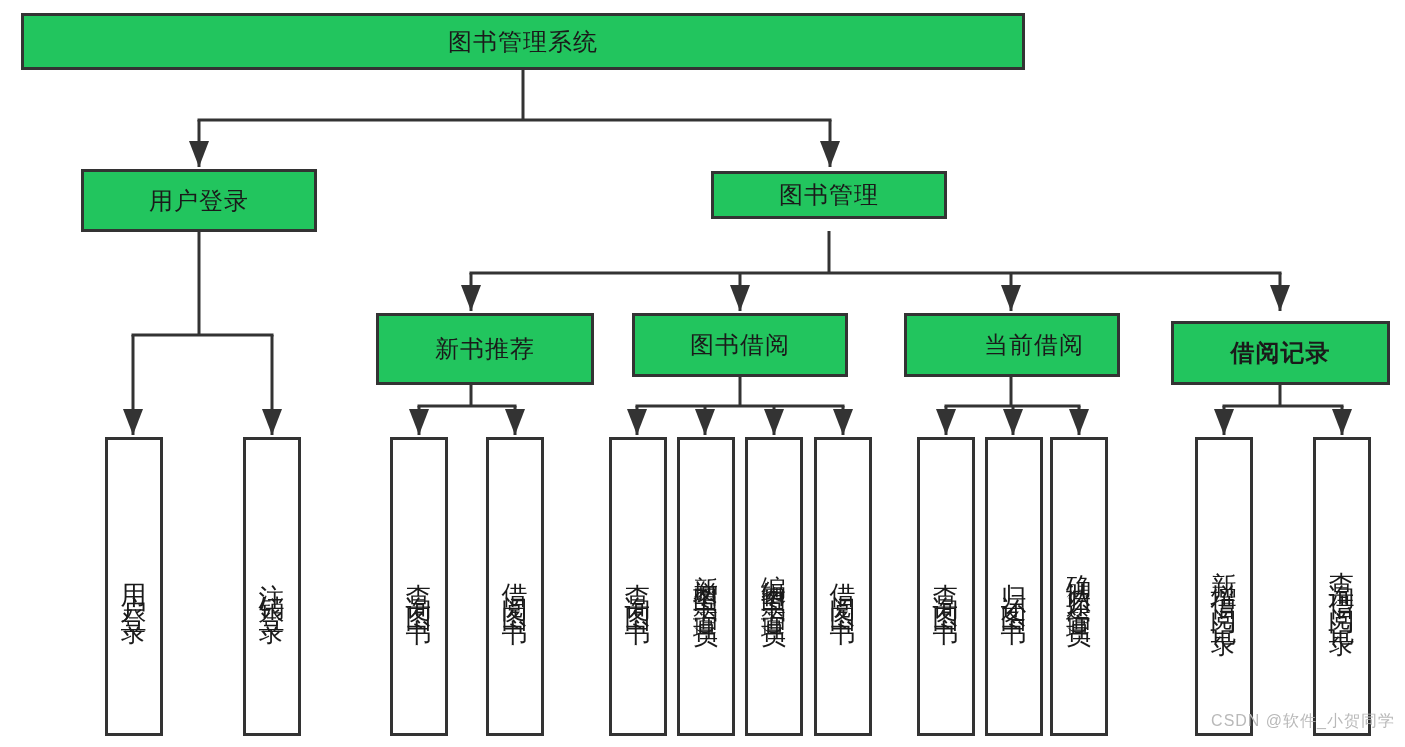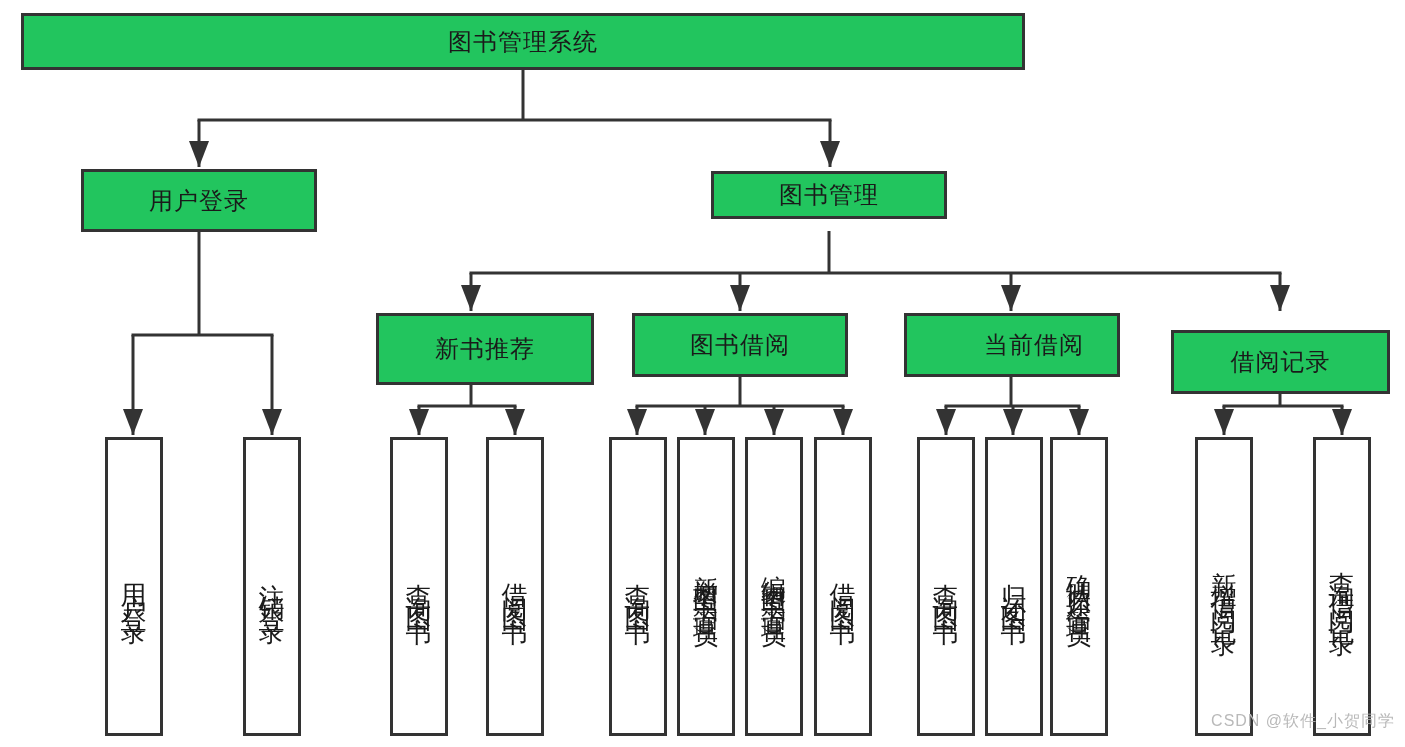--- a/index.html
+++ b/index.html
@@ -27,21 +27,21 @@
     overflow:hidden;
   }
   .vbox.dense{font-size:25px;letter-spacing:7px;}
   
   #n-root{left:21px;top:13px;width:1004px;height:57px;}
   #n-user-login{left:81px;top:169px;width:236px;height:63px;}
   #n-book-mgmt{left:711px;top:171px;width:236px;height:48px;}
   #n-new-book{left:362px;top:313px;width:218px;height:72px;margin-left:14px;}
   #n-book-borrow{left:632px;top:313px;width:216px;height:64px;}
   #n-current-borrow{left:904px;top:313px;width:216px;height:64px;padding-left:44px;}
-  #n-borrow-record{left:1171px;top:330px;width:219px;height:64px;}
+  #n-borrow-record{left:1171px;top:321px;width:219px;height:64px;font-weight:bold;}
   
   #n-leaf-user-login{left:105px;}
   #n-leaf-logout{left:243px;}
   #n-nb-query{left:390px;}
   #n-nb-borrow{left:486px;}
   #n-bb-query{left:609px;}
   #n-bb-add{left:677px;}
   #n-bb-edit{left:745px;}
   #n-bb-borrow{left:814px;}
   #n-cb-query{left:917px;}

